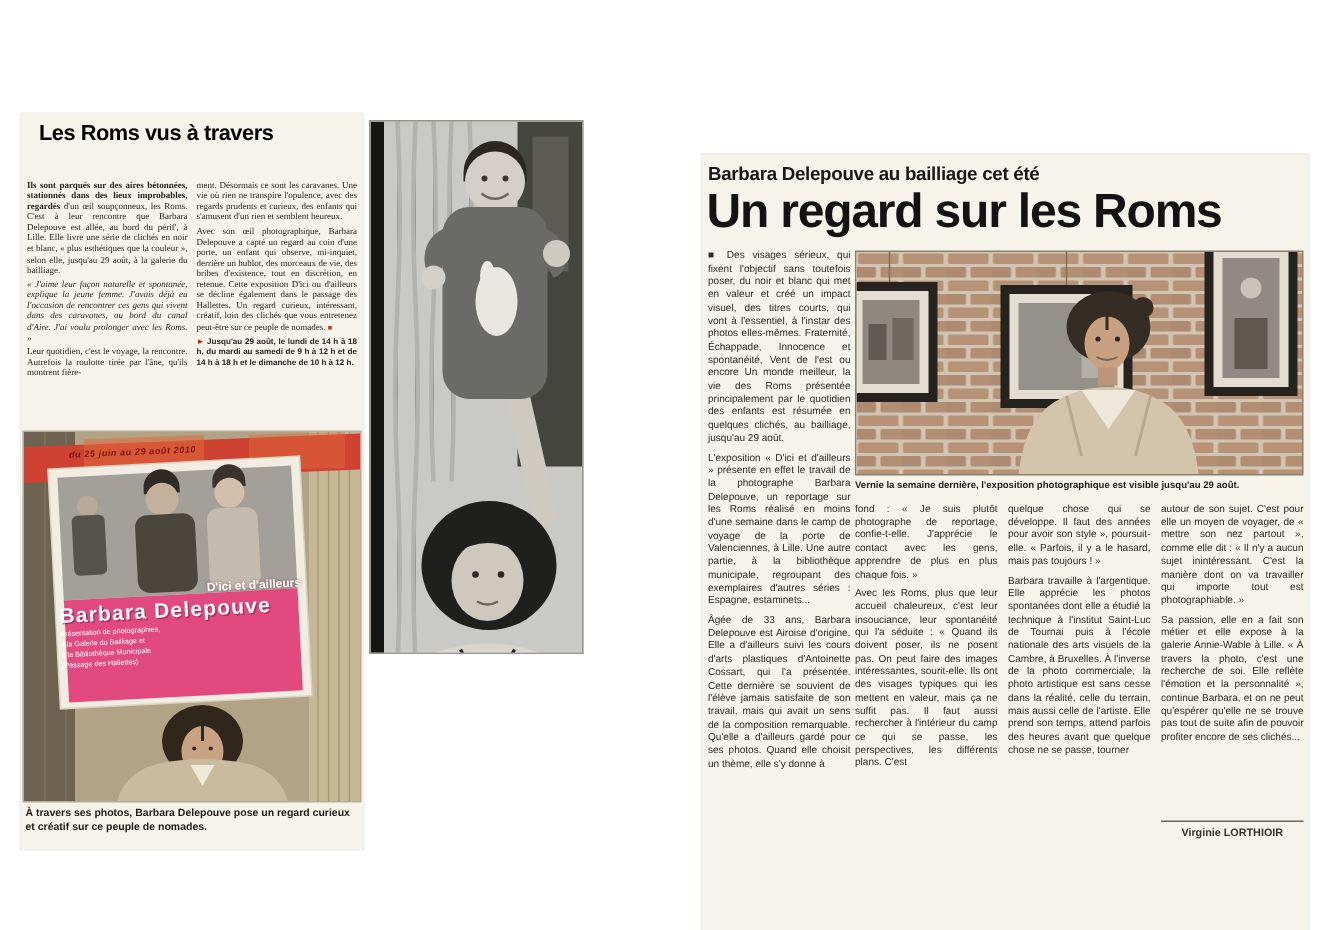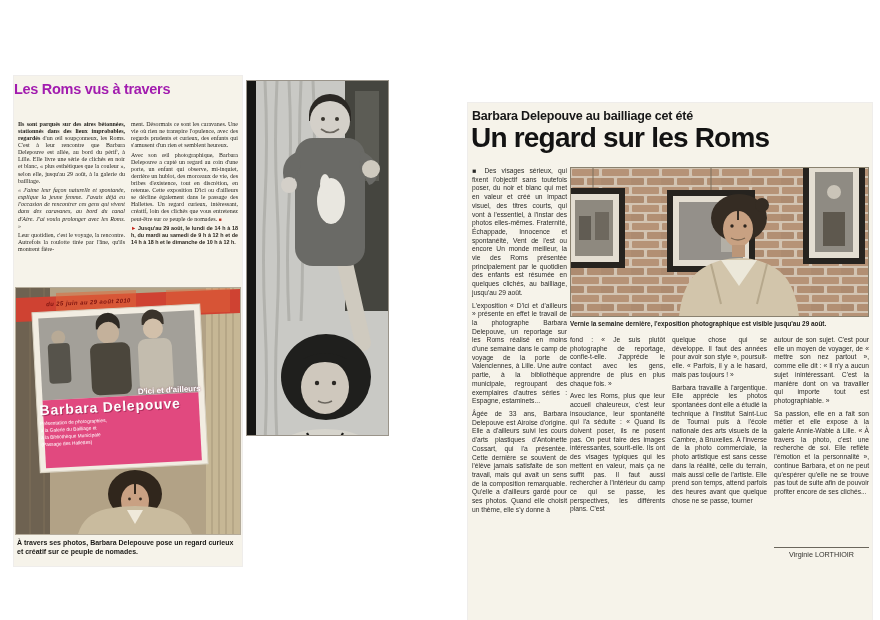--- a/index.html
+++ b/index.html
@@ -2,22 +2,22 @@
 <html lang="fr"><head>
 <meta charset="utf-8">
 <style>
   html,body{margin:0;padding:0;background:#ffffff;}
   #canvas{position:relative;width:880px;height:620px;background:#ffffff;overflow:hidden;
           font-family:"Liberation Sans",sans-serif;}
   .clip{position:absolute;background:#f6f3ea;box-shadow:0 0 0 1px rgba(120,110,90,.12);}
 
   
   #left-clip{left:14px;top:76px;width:228px;height:490px;}
-  #left-headline{position:absolute;left:0;top:5px;width:220px;margin:0;
-    font-size:14.5px;line-height:1.12;font-weight:bold;color:#a21caf;letter-spacing:-.3px;}
+  #left-headline{position:absolute;left:12px;top:5px;width:220px;margin:0;
+    font-size:14.5px;line-height:1.12;font-weight:bold;color:#000000;letter-spacing:-.3px;}
   #left-cols{position:absolute;left:4px;top:45px;width:220px;height:164px;display:flex;gap:6px;
     font-family:"Liberation Serif",serif;font-size:6px;line-height:1.18;color:#26241f;
     text-align:justify;hyphens:auto;}
   #left-cols .col{width:107px;}
   #left-cols p{margin:0 0 2.5px 0;}
   .lead-bold{font-weight:bold;}
   .quote-italic{font-style:italic;}
   .end-square{color:#bf3a2b;font-size:5px;}
   .info-block{font-family:"Liberation Sans",sans-serif;font-weight:bold;font-size:5.4px;
     line-height:1.25;color:#2a251d;}
@@ -38,35 +38,35 @@
     font-size:7px;font-weight:bold;line-height:1.3;color:#1c1b18;}
 
   
   #center-photo{position:absolute;left:246px;top:80px;width:143px;height:356px;
     border:1px solid #9a948a;box-sizing:border-box;overflow:hidden;background:#c9c9c5;}
 
   
   #right-clip{left:468px;top:103px;width:404px;height:548px;}
   #right-kicker{position:absolute;left:4px;top:6px;margin:0;font-size:12.5px;font-weight:bold;
     color:#171717;letter-spacing:-.2px;}
-  #right-headline{position:absolute;left:3px;top:19px;margin:0;font-size:28px;font-weight:bold;
+  #right-headline{position:absolute;left:3px;top:19px;margin:0;font-size:32px;font-weight:bold;
     color:#131313;letter-spacing:-.8px;text-align:center;}
   .rcol{position:absolute;width:95px;font-size:6.7px;line-height:1.3;color:#2a2a28;
     text-align:justify;hyphens:auto;}
   .rcol p{margin:0 0 4px 0;}
   #rcol1{left:4px;top:64px;height:392px;}
   #rcol2{left:102px;top:233px;}
   #rcol3{left:204px;top:233px;}
   #rcol4{left:306px;top:233px;}
   #right-photo{position:absolute;left:102px;top:64px;width:299px;height:150px;
     border:1px solid #89816f;box-sizing:border-box;overflow:hidden;}
   #right-caption{position:absolute;left:102px;top:217px;width:299px;
     font-size:6.4px;font-weight:bold;color:#1d1c19;}
   #byline{position:absolute;left:306px;top:444px;width:95px;text-align:center;
-    font-size:7.2px;font-weight:normal;color:#33322e;border-top:1px solid #6b665c;padding-top:2px;}
+    font-size:7.2px;font-weight:bold;color:#33322e;border-top:1px solid #6b665c;padding-top:2px;}
 </style>
 </head>
 <body>
 
 <div id="canvas">
 
   <section class="clip" id="left-clip">
     <h1 id="left-headline"><span>Les Roms vus à travers</span><br></h1>
 
     <div id="left-cols">

